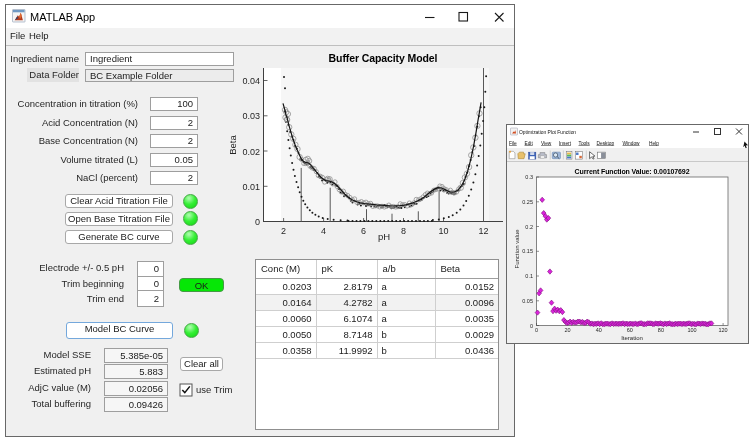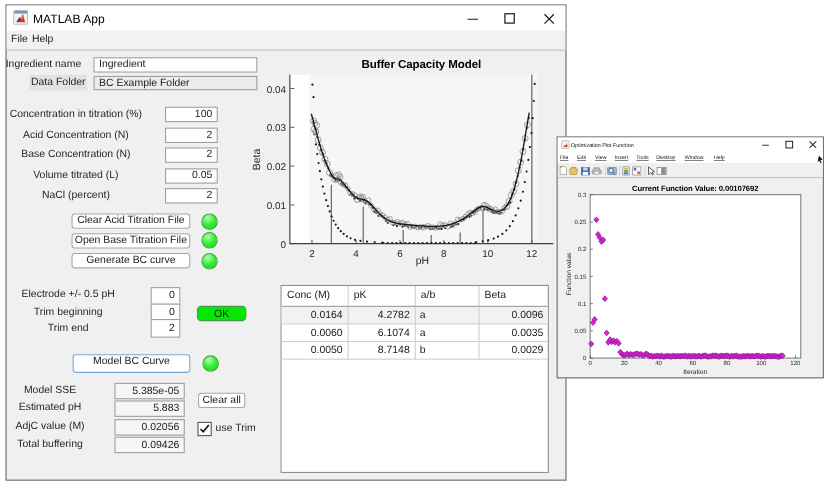--- a/index.html
+++ b/index.html
@@ -1,20 +1,20 @@
 <!DOCTYPE html>
 <html><head><meta charset="utf-8"><style>
 *{margin:0;padding:0;box-sizing:border-box}
 body{width:754px;height:443px;background:#ffffff;font-family:"Liberation Sans",sans-serif;position:relative;overflow:hidden}
 .abs{position:absolute}
 #mainwin{left:5px;top:4px;width:510px;height:433px;background:#f0f0f0;border:1px solid #686868;z-index:1}
 #titlebar{left:0;top:0;width:508px;height:23px;background:#ffffff}
 #menubar{left:0;top:23px;width:508px;height:18px;background:#f2f2f2;border-bottom:1px solid #bfbfbf}
 .menuitem{font-size:9.5px;color:#1a1a1a;position:absolute;top:2px}
-.lbl{position:absolute;font-size:9.5px;color:#262626;text-align:center;white-space:nowrap}
+.lbl{position:absolute;font-size:9.5px;color:#262626;text-align:right;white-space:nowrap}
 .fld{position:absolute;background:#fff;border:1px solid #9e9e9e;font-size:9.5px;color:#1a1a1a;text-align:right;padding:0 4px 0 2px;line-height:12px;white-space:nowrap}
 .fldL{text-align:left;padding:0 2px 0 4px}
 .fldG{background:#f6f6f6}
 .btn{position:absolute;background:#fff;border:1px solid #a8a8a8;border-radius:3px;font-size:9.5px;color:#1a1a1a;text-align:center;white-space:nowrap}
 .lamp{position:absolute;width:15px;height:15px;border-radius:50%;background:radial-gradient(circle at 38% 25%,#a5fba5 6%,#35ef35 48%,#11d411 100%);border:1px solid #43a843}
 svg{position:absolute;left:0;top:0}
 #rightwin{left:506px;top:124px;width:243px;height:220px;background:#f0f0f0;border:1px solid #686868;z-index:5}
 .tn{text-align:right;padding:0 4px 0 0;border-right:1px solid #cfcfcf;border-bottom:1px solid #cfcfcf}
 .tn2{text-align:right;padding:0 4px 0 0;border-bottom:1px solid #cfcfcf}
 .ta{text-align:left;padding:0 0 0 4px;border-right:1px solid #cfcfcf;border-bottom:1px solid #cfcfcf}
@@ -433,37 +433,49 @@
         <col style="width:58px">
         <col>
       </colgroup>
 <tbody>
         <tr style="height:18px">
           <th style="font-weight:normal;text-align:left;padding:0 0 0 5px;border-right:1px solid #cfcfcf;border-bottom:1px solid #9e9e9e">Conc (M)</th>
           <th style="font-weight:normal;text-align:left;padding:0 0 0 5px;border-right:1px solid #cfcfcf;border-bottom:1px solid #9e9e9e">pK</th>
           <th style="font-weight:normal;text-align:left;padding:0 0 0 5px;border-right:1px solid #cfcfcf;border-bottom:1px solid #9e9e9e">a/b</th>
           <th style="font-weight:normal;text-align:left;padding:0 0 0 5px;border-bottom:1px solid #9e9e9e">Beta</th>
         </tr>
+<tr style="height:16px">
+          <td class="tn">0.0203</td>
+          <td class="tn">2.8179</td>
+          <td class="ta">a</td>
+          <td class="tn2">0.0152</td>
+        </tr>
 <tr style="height:16px;background:#f2f2f2">
           <td class="tn">0.0164</td>
           <td class="tn">4.2782</td>
           <td class="ta">a</td>
           <td class="tn2">0.0096</td>
         </tr>
 <tr style="height:16px">
           <td class="tn">0.0060</td>
           <td class="tn">6.1074</td>
           <td class="ta">a</td>
           <td class="tn2">0.0035</td>
         </tr>
 <tr style="height:16px">
           <td class="tn">0.0050</td>
           <td class="tn">8.7148</td>
           <td class="ta">b</td>
           <td class="tn2">0.0029</td>
+        </tr>
+<tr style="height:16px">
+          <td class="tn">0.0358</td>
+          <td class="tn">11.9992</td>
+          <td class="ta">b</td>
+          <td class="tn2">0.0436</td>
         </tr>
 </tbody>
     </table>
 </div>
 
 <div class="abs" id="rightwin">
 <div class="abs" style="left:0;top:0;width:241px;height:13px;background:#fff"></div>
 <div class="abs" style="left:0;top:13px;width:241px;height:10px;background:#fff"></div>
 <svg class="abs" width="241" height="218" style="left:0;top:0" xmlns="http://www.w3.org/2000/svg">
 <g transform="translate(3.5,3)">

